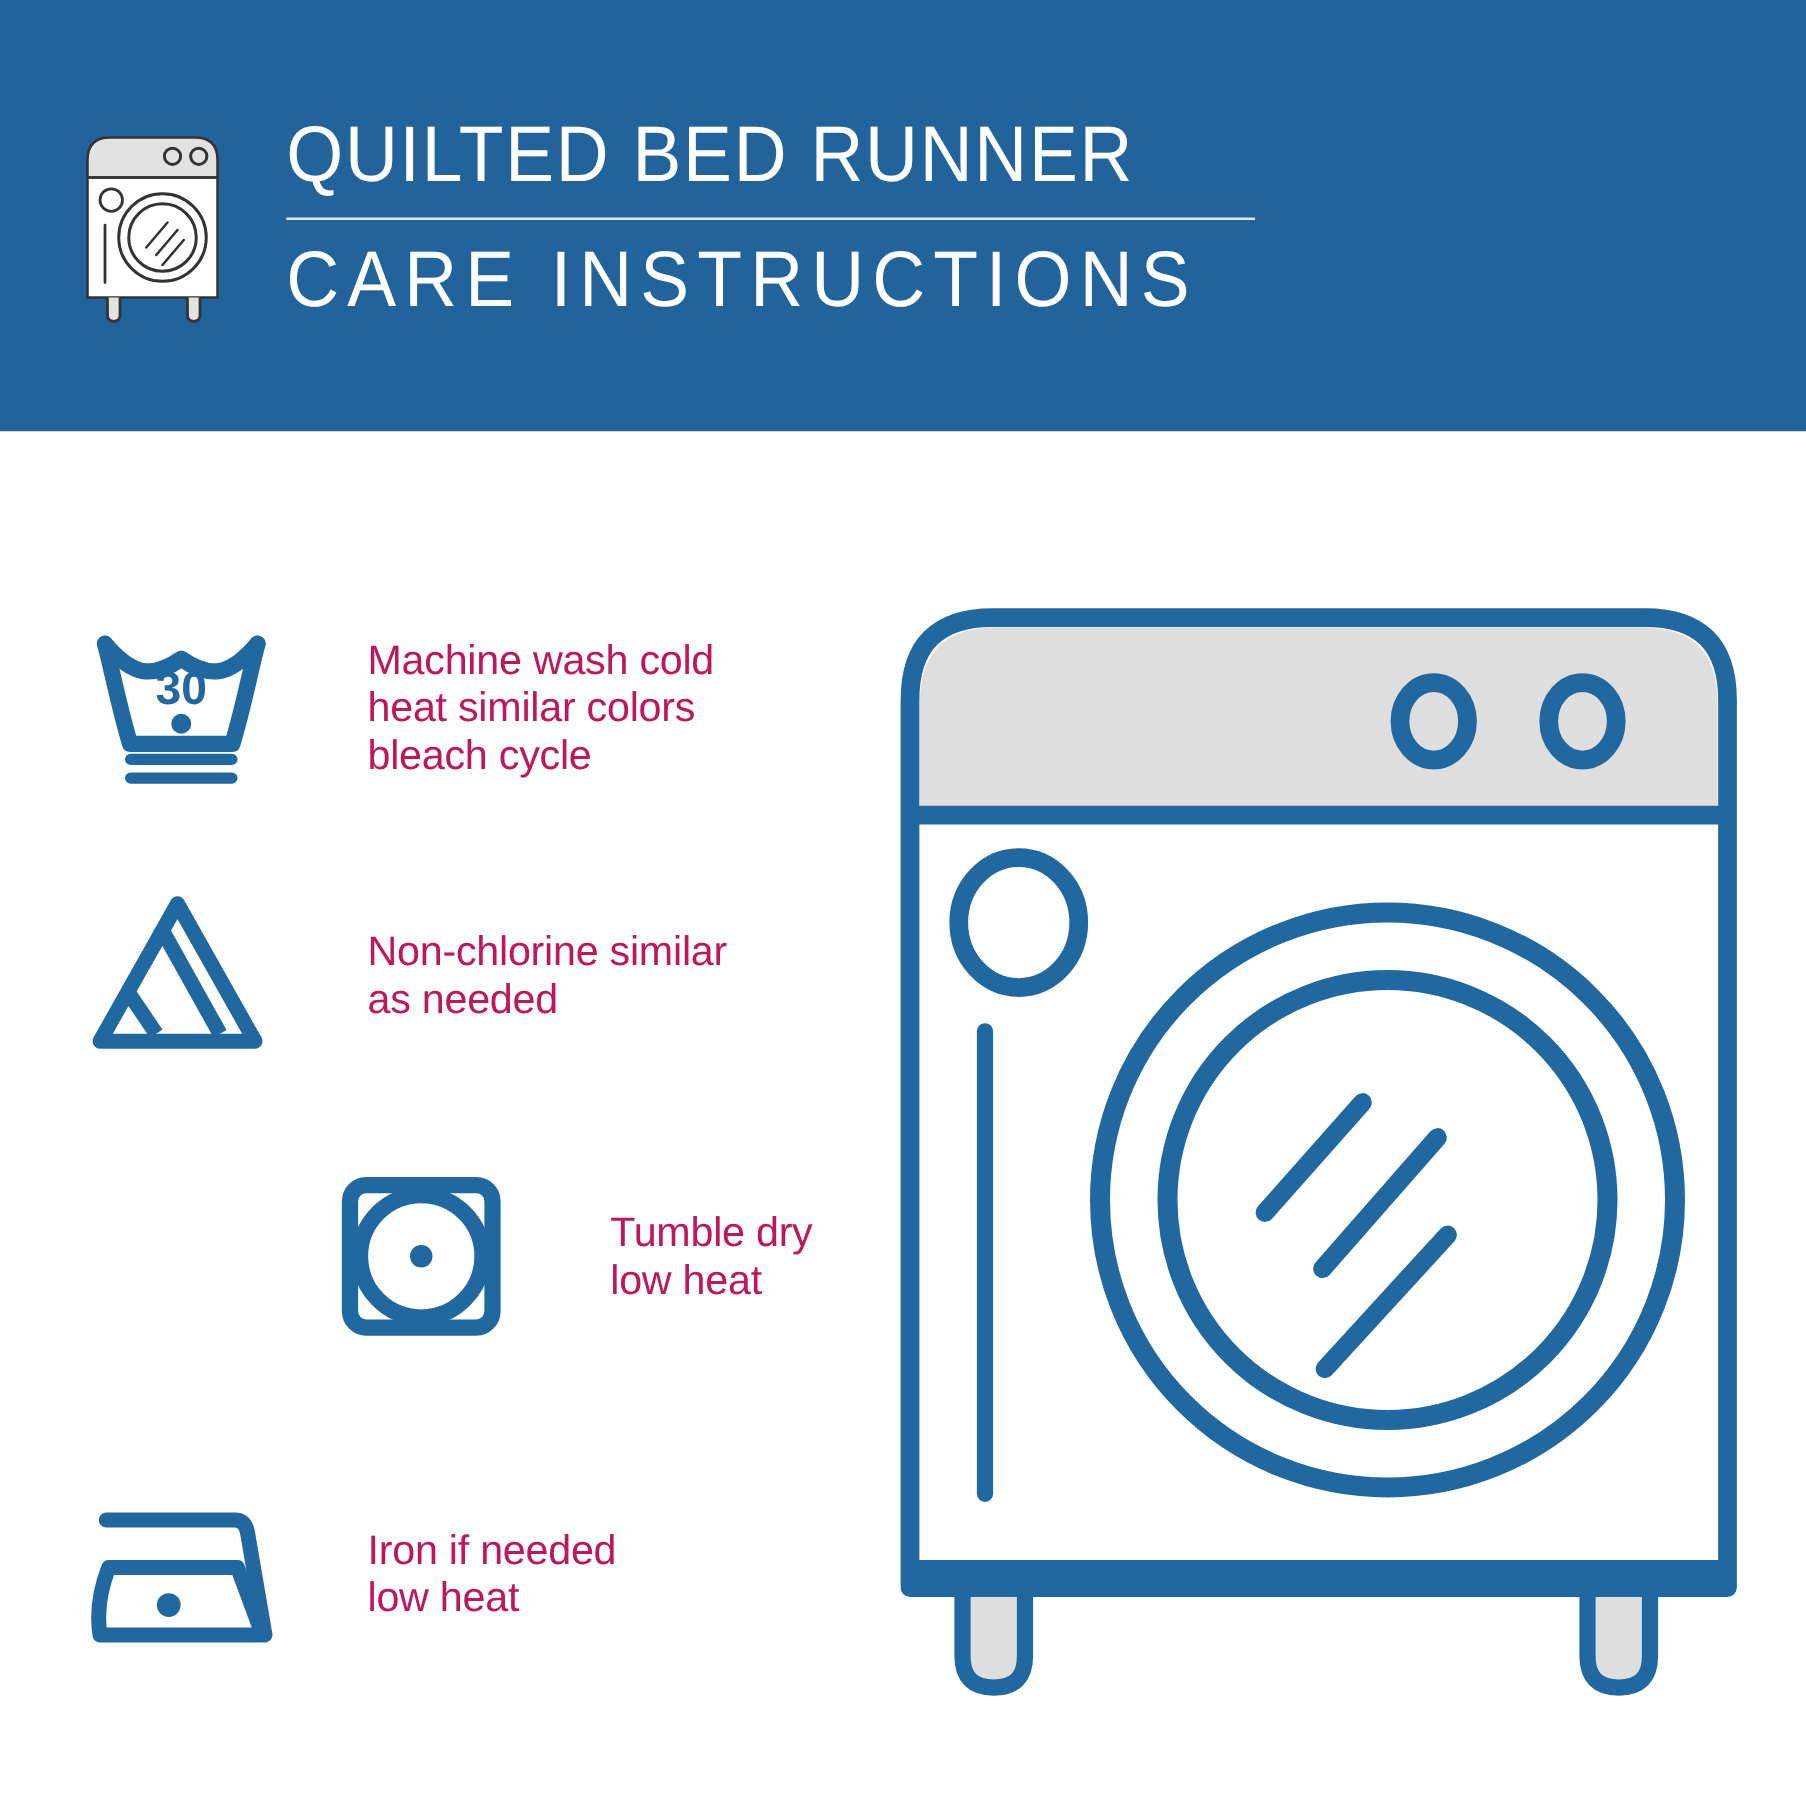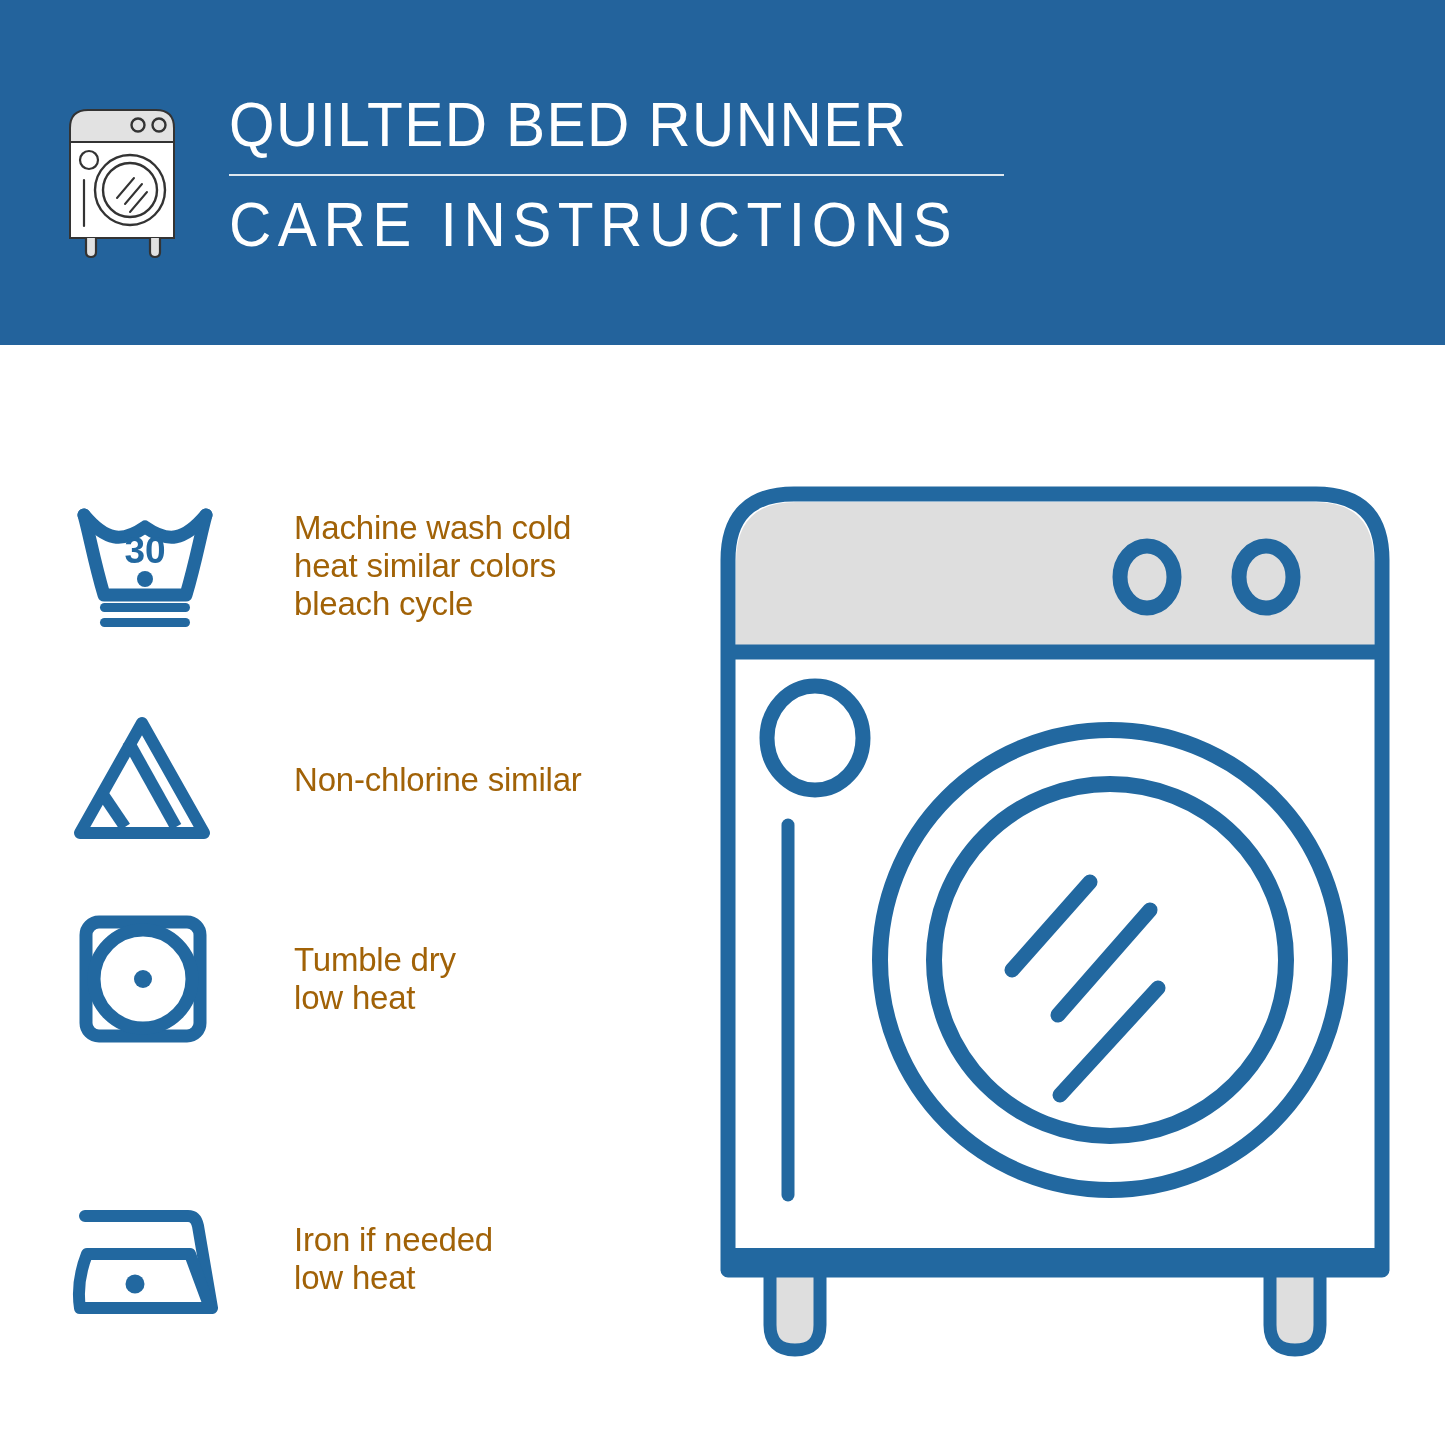--- a/index.html
+++ b/index.html
@@ -95,31 +95,31 @@
   .care-symbol {
     width: 160px;
     flex: 0 0 160px;
     display: flex;
     align-items: center;
     justify-content: flex-start;
   }
 
   .care-label {
     margin-left: 64px;
-    color: #a16207;
+    color: #be185d;
     font-size: 33px;
     line-height: 38px;
     font-weight: 400;
     font-family: "Liberation Sans", sans-serif;
     letter-spacing: -0.2px;
   }
 
   #row-wash  { top: 156px; }
   #row-bleach{ top: 370px; }
-  #row-dry   { top: 569px; }
+  #row-dry   { top: 595px; justify-content: flex-end; }
   #row-iron  { top: 849px; }
 
   
   #machine {
     position: absolute;
     left: 710px;
     top: 470px;
     width: 700px;
     height: 900px;
   }
@@ -194,20 +194,21 @@
         <svg width="150" height="130" viewBox="0 0 150 130" xmlns="http://www.w3.org/2000/svg">
 
           <path d="M72 8 L134 118 L10 118 Z" fill="none" stroke="#2268a0" stroke-width="12" stroke-linejoin="round"></path>
 
           <line x1="58" y1="26" x2="106" y2="112" stroke="#2268a0" stroke-width="12" stroke-linecap="butt"></line>
           <line x1="32" y1="78" x2="55" y2="112" stroke="#2268a0" stroke-width="12" stroke-linecap="butt"></line>
         </svg>
       </div>
       <div class="care-label">
         <div>Non-chlorine similar</div>
+        <div>as needed</div>
       </div>
     </div>
 
     <div class="care-row" id="row-dry">
       <div class="care-symbol">
         <svg width="150" height="130" viewBox="0 0 150 130" xmlns="http://www.w3.org/2000/svg">
           <rect x="16" y="8" width="114" height="114" rx="13" ry="13" fill="none" stroke="#2268a0" stroke-width="13"></rect>
           <circle cx="73" cy="65" r="49" fill="none" stroke="#2268a0" stroke-width="13"></circle>
           <circle cx="73" cy="65" r="9" fill="#2268a0"></circle>
         </svg>

